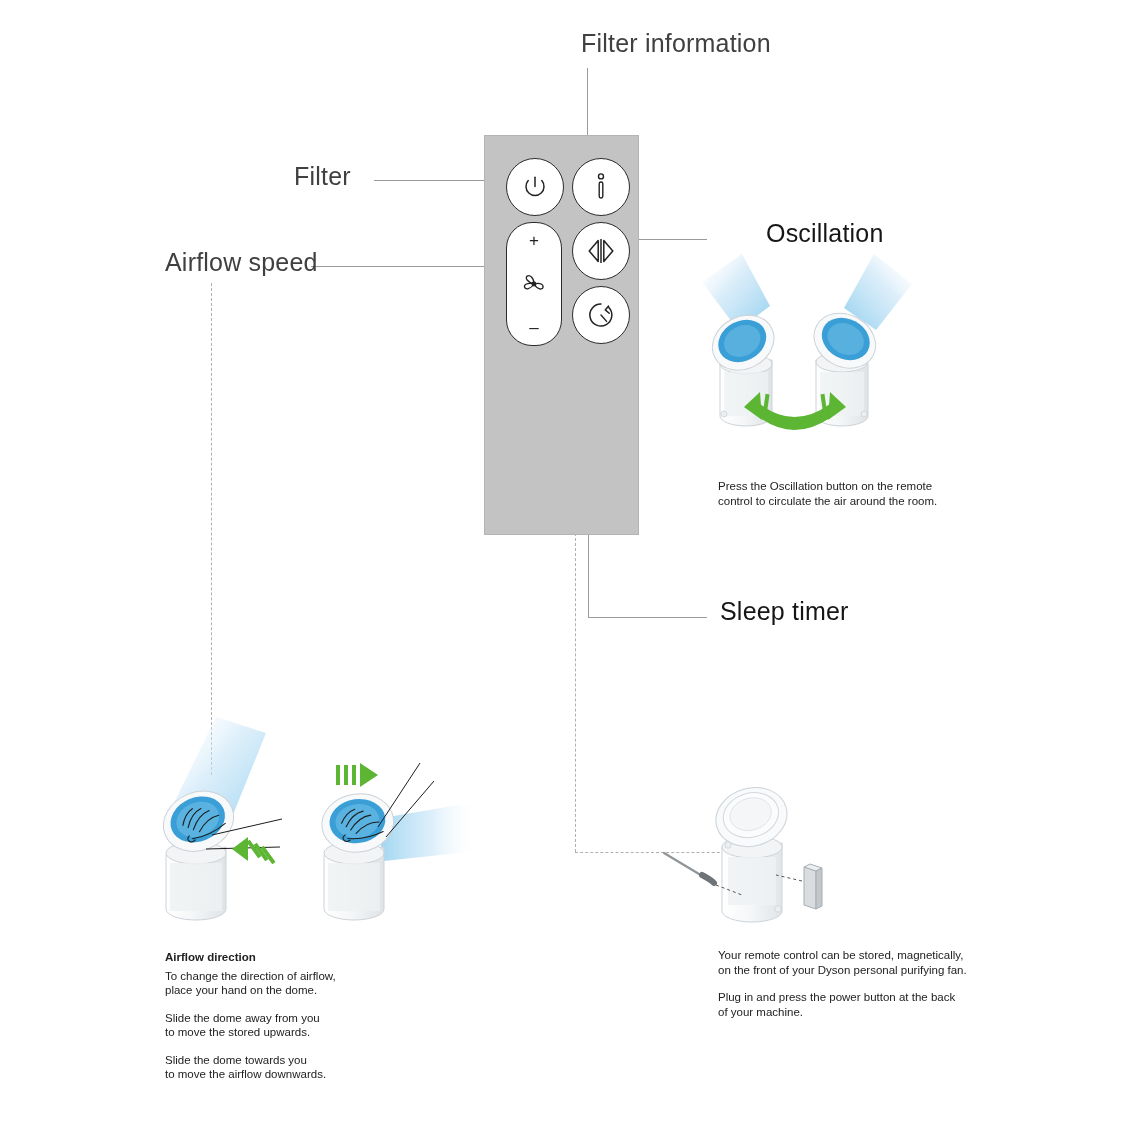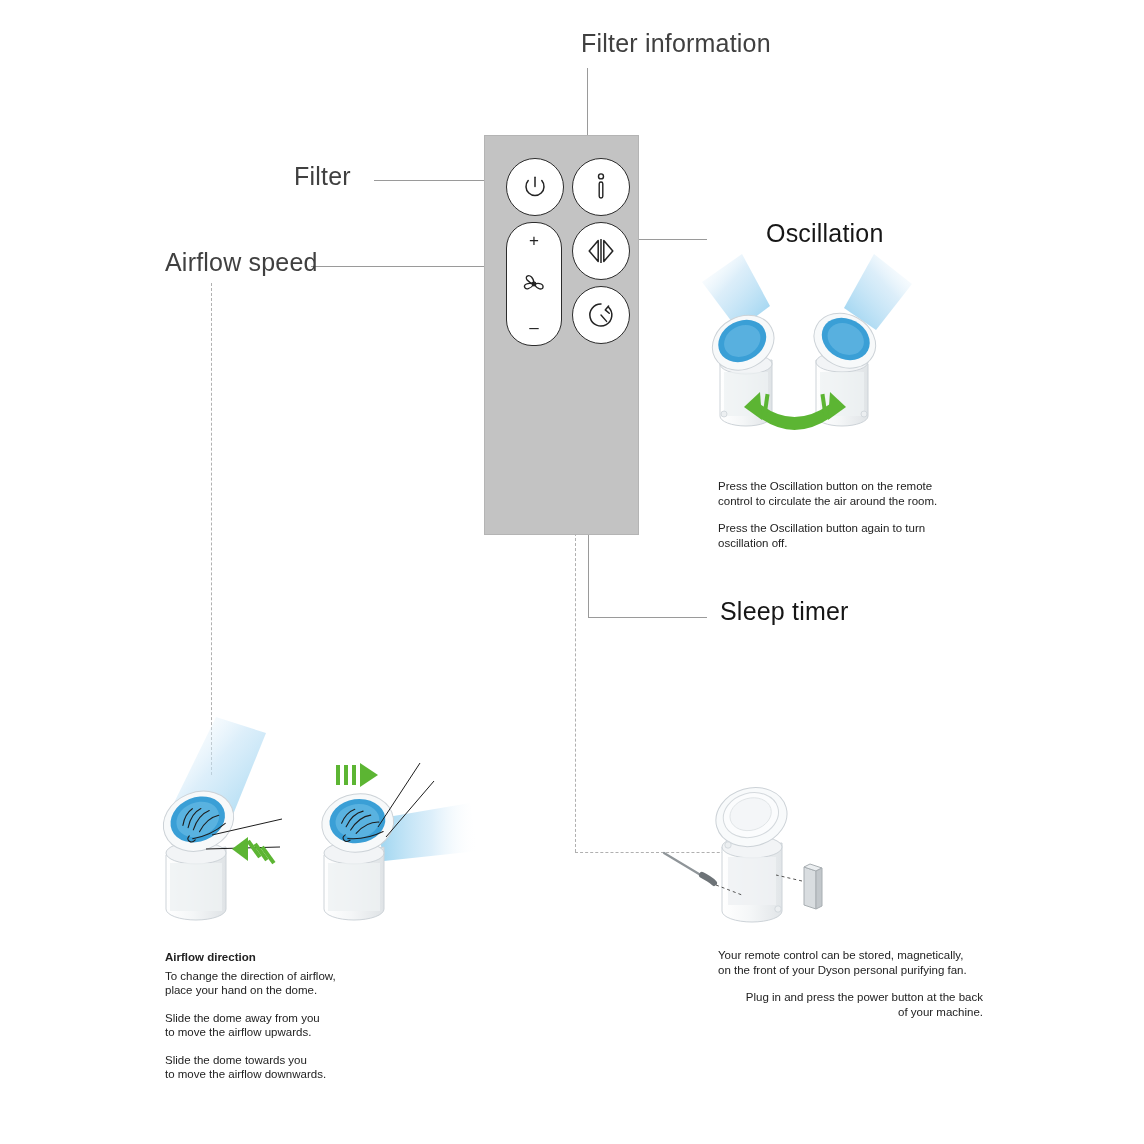--- a/index.html
+++ b/index.html
@@ -163,22 +163,20 @@
         <path d="M132 124 L148 139 L130 152 Z"></path>
         <rect x="66" y="126" width="4" height="22" transform="rotate(8 68 137)"></rect>
         <rect x="124" y="126" width="4" height="22" transform="rotate(-8 126 137)"></rect>
       </g>
     </svg>
   </div>
 
   <div class="abs body-text" style="left:718px;top:448px;width:250px;">
     <p class="para" style="white-space:pre-line;margin-top:31px;">Press the Oscillation button on the remote
 control to circulate the air around the room.</p>
-    <p class="para" style="white-space:pre-line;">Press the Oscillation button again to turn
-oscillation off.</p>
   </div>
 
   <div class="abs section-title" style="left:720px;top:599px;">Sleep timer</div>
 
 
   <div class="abs" style="left:150px;top:715px;width:330px;height:225px;">
     <svg width="330" height="225" viewBox="0 0 330 225">
       <defs>
         <linearGradient id="coneUp" x1="1" y1="1" x2="0" y2="0">
           <stop offset="0%" stop-color="#8fcfee" stop-opacity=".9"></stop>
@@ -250,21 +248,21 @@
         </g>
       </g>
     </svg>
   </div>
 
   <div class="abs body-text" style="left:165px;top:950px;width:265px;">
     <p class="para body-text bold" style="margin-bottom:4px;">Airflow direction</p>
     <p class="para" style="white-space:pre-line;">To change the direction of airflow,
 place your hand on the dome.</p>
     <p class="para" style="white-space:pre-line;">Slide the dome away from you
-to move the airflow upwards.</p>
+to move the stored upwards.</p>
     <p class="para" style="white-space:pre-line;">Slide the dome towards you
 to move the airflow downwards.</p>
   </div>
 
   <div class="abs" style="left:660px;top:785px;width:180px;height:150px;">
     <svg width="180" height="150" viewBox="0 0 180 150">
       <defs>
         <linearGradient id="bodyG3" x1="0" y1="0" x2="1" y2="0">
           <stop offset="0%" stop-color="#ffffff"></stop>
           <stop offset="45%" stop-color="#f5f7f8"></stop>
@@ -295,17 +293,17 @@
         <path d="M144 82 L150 79 L162 83 L156 86 Z" fill="#eceff1" stroke="#a8aeb2" stroke-width="1"></path>
         <path d="M156 86 L162 83 L162 121 L156 124 Z" fill="#c2c7cb" stroke="#a8aeb2" stroke-width="1"></path>
         <path d="M142 96 L116 90" stroke="#555" stroke-width="1" stroke-dasharray="3 3"></path>
       </g>
     </svg>
   </div>
 
   <div class="abs body-text" style="left:718px;top:948px;width:265px;">
     <p class="para" style="white-space:pre-line;">Your remote control can be stored, magnetically,
 on the front of your Dyson personal purifying fan.</p>
-    <p class="para" style="white-space:pre-line;text-align:right;">Plug in and press the power button at the back
+    <p class="para" style="white-space:pre-line;">Plug in and press the power button at the back
 of your machine.</p>
   </div>
 
 </div>
 
 </body></html>

